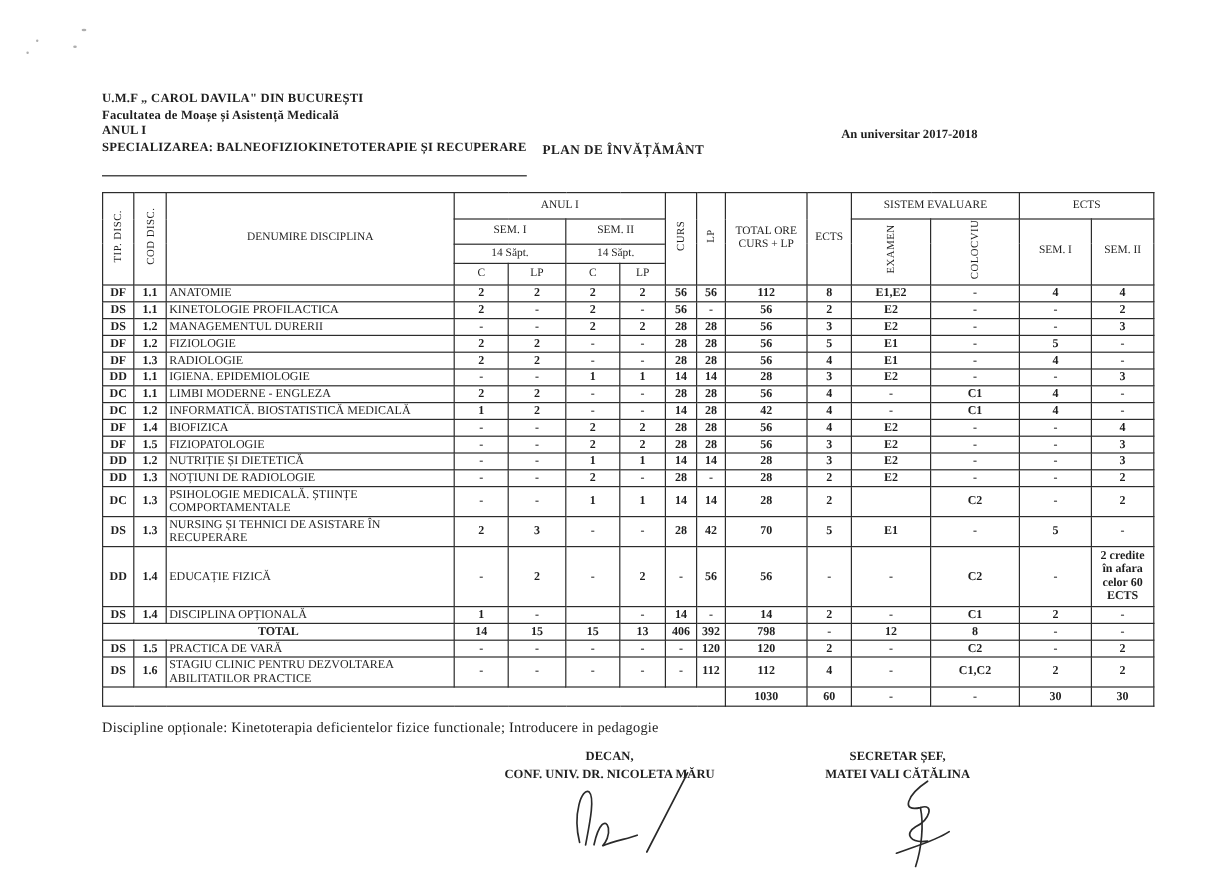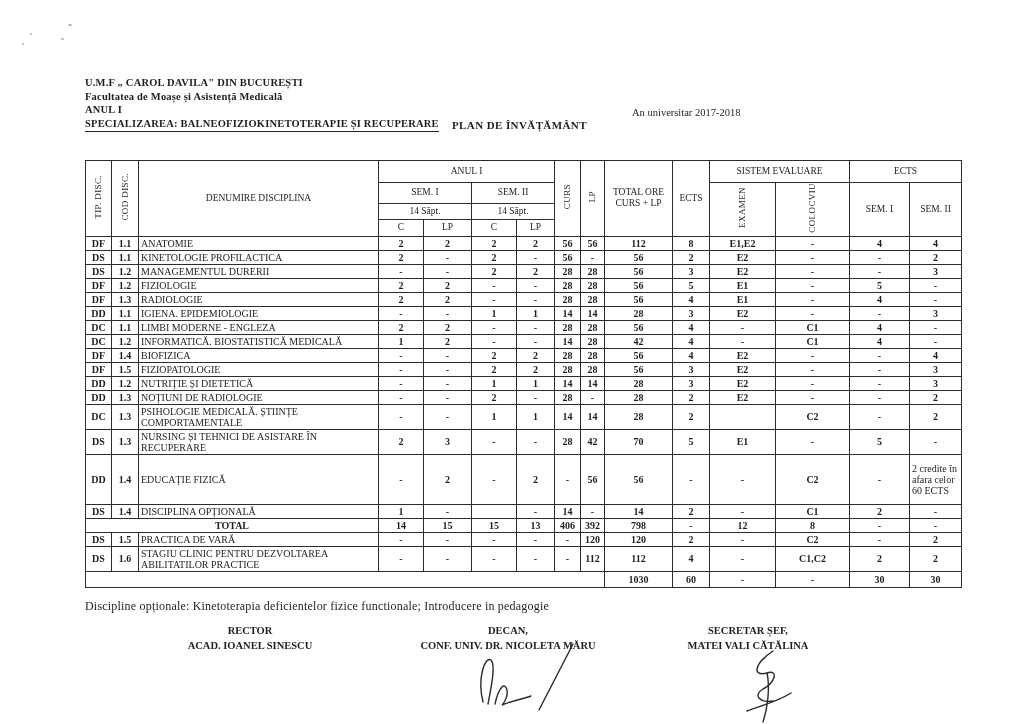--- a/index.html
+++ b/index.html
@@ -6,35 +6,35 @@
   body { width:1024px; height:724px; background:#ffffff; overflow:hidden;
          font-family:"Liberation Serif","DejaVu Serif",serif; color:#1e1e1e; }
   .page { position:relative; width:1024px; height:724px; background:#fff; }
 
   
   .speck { position:absolute; background:#6b6b6b; border-radius:50%; opacity:.55; }
 
   
   .hdr { position:absolute; left:85px; top:76px; font-weight:bold; font-size:10.5px; line-height:13.6px; letter-spacing:.2px; }
   .hdr div { white-space:nowrap; }
-  .spec-line { display:inline-block; border-bottom:1.6px solid #222; padding-bottom:1px; }
+  .spec-line { display:inline-block; border-bottom:1.6px solid #222; padding-bottom:16px; }
   .plan-title { position:absolute; left:452px; top:119px; font-weight:bold; font-size:11px; letter-spacing:.4px; }
-  .acad-year { position:absolute; left:632px; top:107px; font-weight:normal; font-size:10.5px; }
+  .acad-year { position:absolute; left:701px; top:107px; font-weight:bold; font-size:10.5px; }
 
   
   table.plan { position:absolute; left:85px; top:160px; width:876px; border-collapse:collapse; table-layout:fixed; }
   table.plan th, table.plan td { border:1px solid #2c2c2c; vertical-align:middle; overflow:hidden; }
   table.plan th { font-size:9.5px; font-weight:normal; text-align:center; line-height:11px; }
   table.plan td { font-size:10px; line-height:11px; padding:1px 2px; }
   tr.hr1 { height:22px; } tr.hr2 { height:18px; } tr.hr3 { height:14px; } tr.hr4 { height:15px; }
   .vert { writing-mode:vertical-rl; transform:rotate(180deg); white-space:nowrap; font-size:9px; letter-spacing:.4px; display:inline-block; }
   tbody td { height:14px; }
   td.num { text-align:center; font-weight:bold; font-size:9.5px; }
   td.name { text-align:left; font-size:9.5px; font-weight:normal; line-height:10.5px; }
-  td.note { font-size:7px; line-height:8px; text-align:left; padding:1px; font-weight:normal; }
+  td.note { font-size:7px; line-height:8px; text-align:center; padding:1px; font-weight:bold; }
   tr.tall td { height:50px; }
   td.total-label { text-align:center; font-weight:bold; font-size:10px; }
   tr.grand td { height:16px; }
   td.noborder { border:none; }
 
   
   .opt-note { position:absolute; left:85px; top:599px; font-weight:normal; font-size:12px; letter-spacing:.2px; }
   .sig { position:absolute; text-align:center; font-weight:bold; font-size:10.5px; line-height:14.5px; }
   .sig1 { left:165px; top:624px; width:170px; }
   .sig2 { left:408px; top:624px; width:200px; }
@@ -440,24 +440,20 @@
           <td class="num">-</td>
           <td class="num">-</td>
           <td class="num">30</td>
           <td class="num">30</td>
         </tr>
       </tbody>
   </table>
 
   <div class="opt-note">Discipline opționale: Kinetoterapia deficientelor fizice functionale; Introducere in pedagogie</div>
 
-  <div class="sig sig1">
-    <div>RECTOR</div>
-    <div>ACAD. IOANEL SINESCU</div>
-  </div>
   <div class="sig sig3">
     <div>SECRETAR ȘEF,</div>
     <div>MATEI VALI CĂTĂLINA</div>
   </div>
   <div class="sig sig2">
     <div>DECAN,</div>
     <div>CONF. UNIV. DR. NICOLETA MĂRU</div>
   </div>
 
   <svg class="sign-svg" style="left:455px;top:638px" width="130" height="82" viewBox="0 0 130 82">

